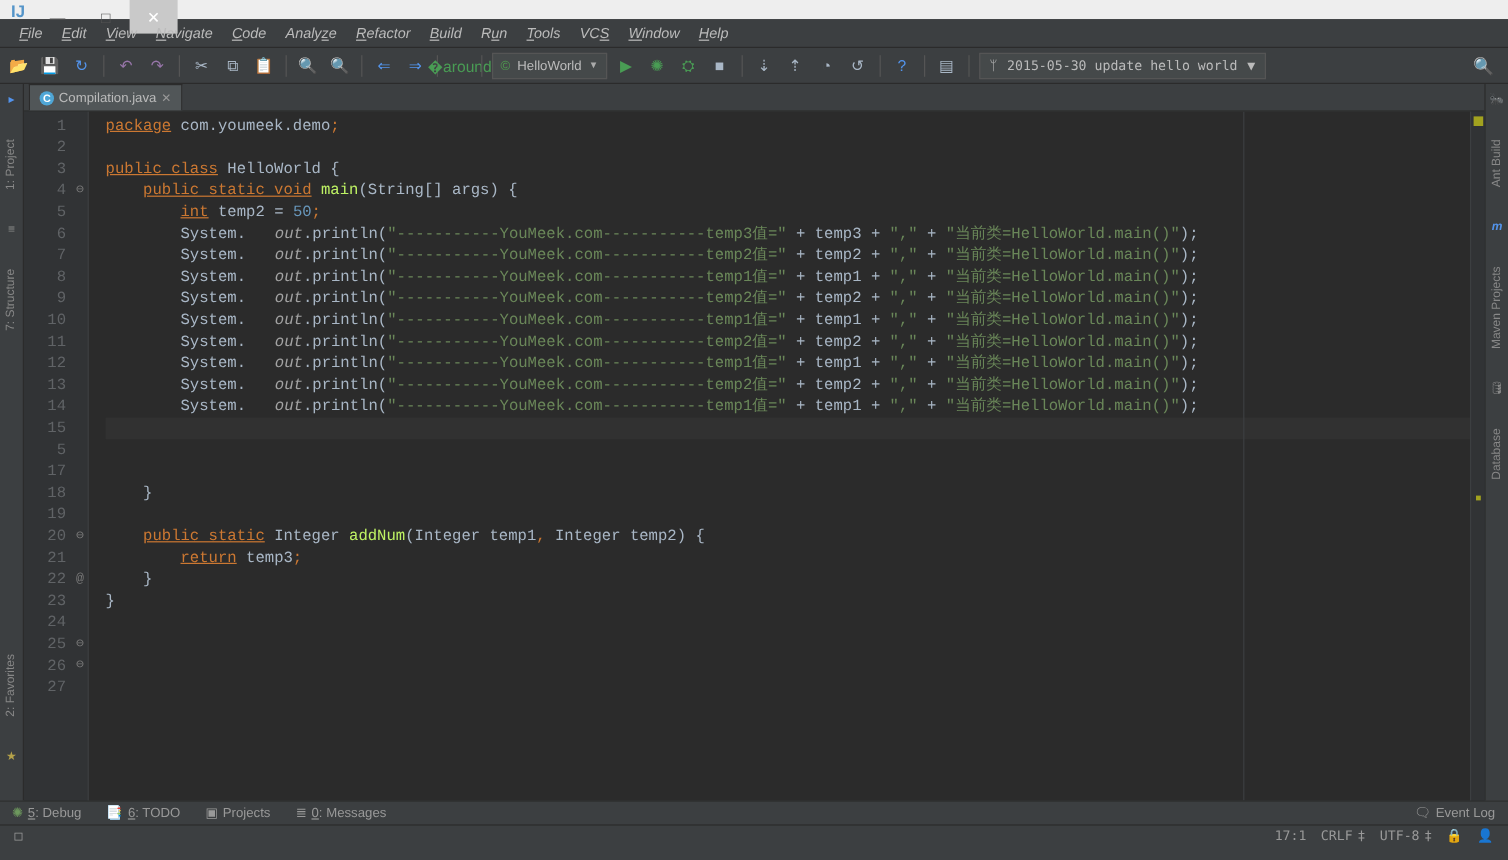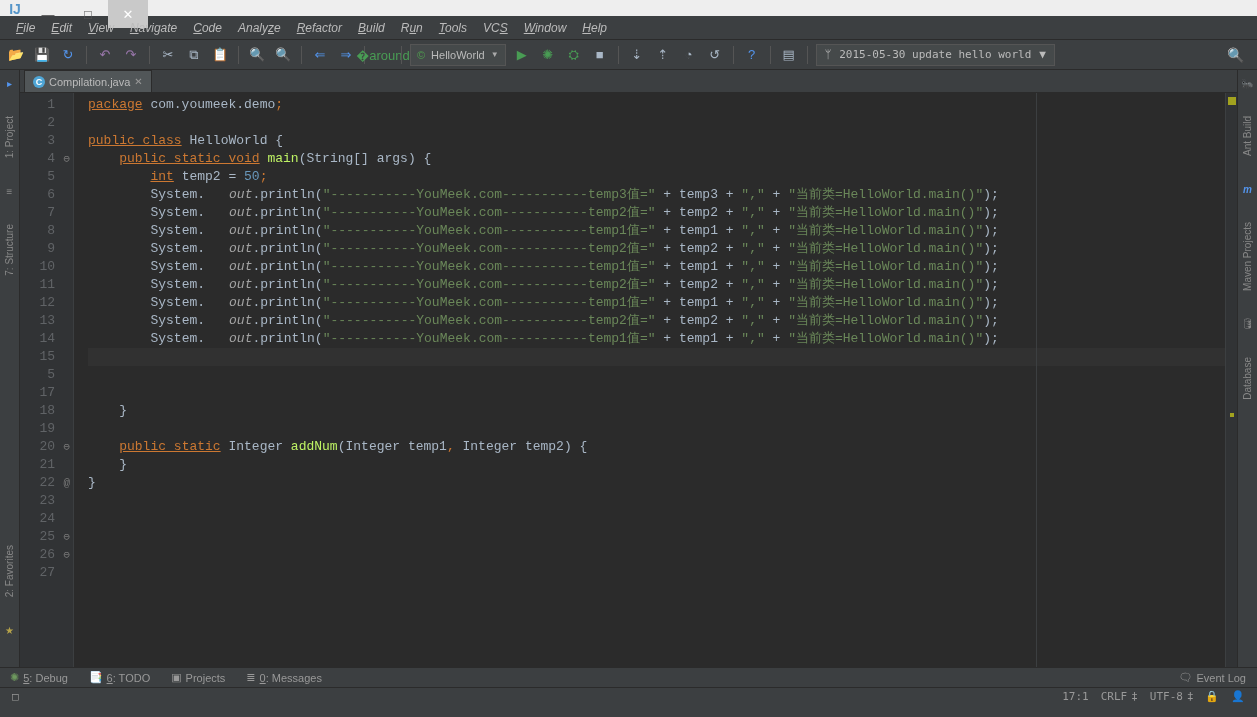--- a/index.html
+++ b/index.html
@@ -299,20 +299,21 @@
 <div class="line">        <span>System.</span><span class="italgrey">out</span><span>.println(</span><span class="str">"-----------YouMeek.com-----------temp2值="</span><span> + </span><span>temp2</span><span> + </span><span class="str">","</span><span> + </span><span class="str">"当前类=HelloWorld.main()"</span><span>);</span></div>
 <div class="line">        <span>System.</span><span class="italgrey">out</span><span>.println(</span><span class="str">"-----------YouMeek.com-----------temp1值="</span><span> + </span><span>temp1</span><span> + </span><span class="str">","</span><span> + </span><span class="str">"当前类=HelloWorld.main()"</span><span>);</span></div>
 <div class="line">        <span>System.</span><span class="italgrey">out</span><span>.println(</span><span class="str">"-----------YouMeek.com-----------temp2值="</span><span> + </span><span>temp2</span><span> + </span><span class="str">","</span><span> + </span><span class="str">"当前类=HelloWorld.main()"</span><span>);</span></div>
 <div class="line">        <span>System.</span><span class="italgrey">out</span><span>.println(</span><span class="str">"-----------YouMeek.com-----------temp1值="</span><span> + </span><span>temp1</span><span> + </span><span class="str">","</span><span> + </span><span class="str">"当前类=HelloWorld.main()"</span><span>);</span></div>
 <div class="line current-line">        </div>
 <div class="line"></div>
 <div class="line"></div>
 <div class="line">    <span>}</span></div>
 <div class="line"></div>
 <div class="line">    <span class="kw">public static</span><span> Integer </span><span class="meth">addNum</span><span>(Integer temp1</span><span class="punc">, </span><span>Integer temp2) </span><span>{</span></div>
+<div class="line">        <span class="kw">return</span><span> temp3</span><span class="punc">;</span></div>
 <div class="line">    <span>}</span></div>
 <div class="line"><span>}</span></div>
 <div class="line"></div>
       </div>
 
       <div class="err-stripe">
         <div class="top-sq"></div>
         <div class="ymark" style="top:320px"></div>
       </div>
     </div>

